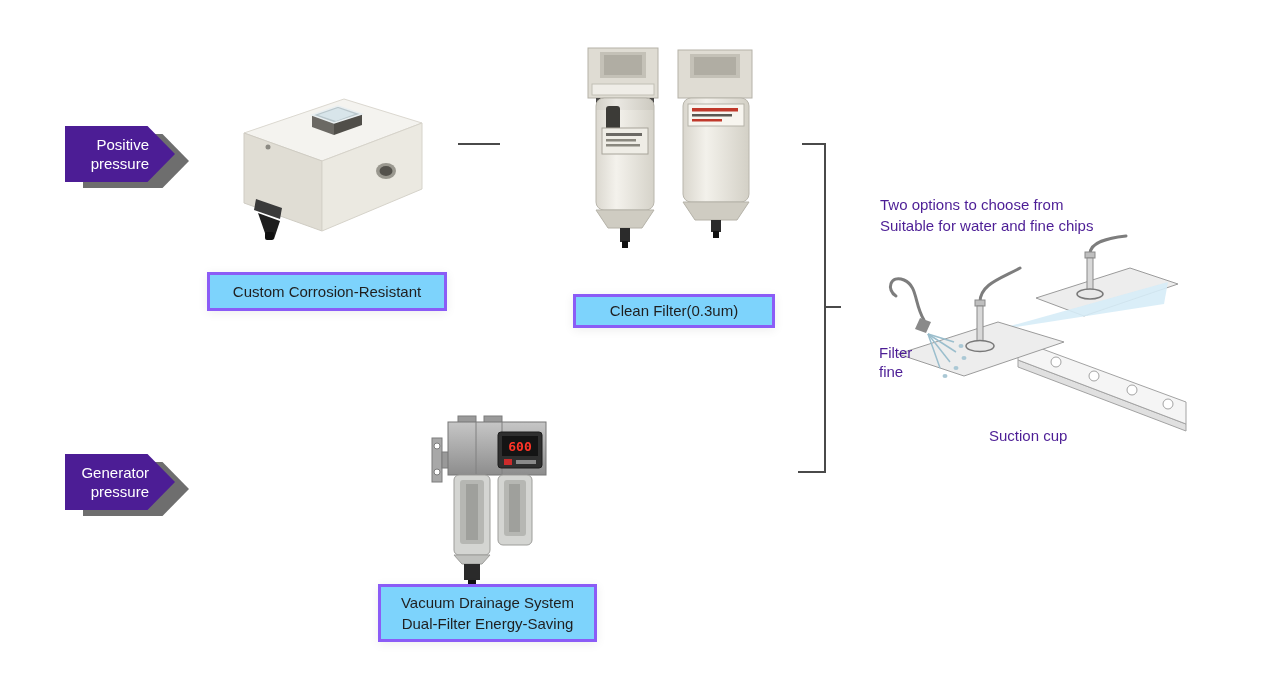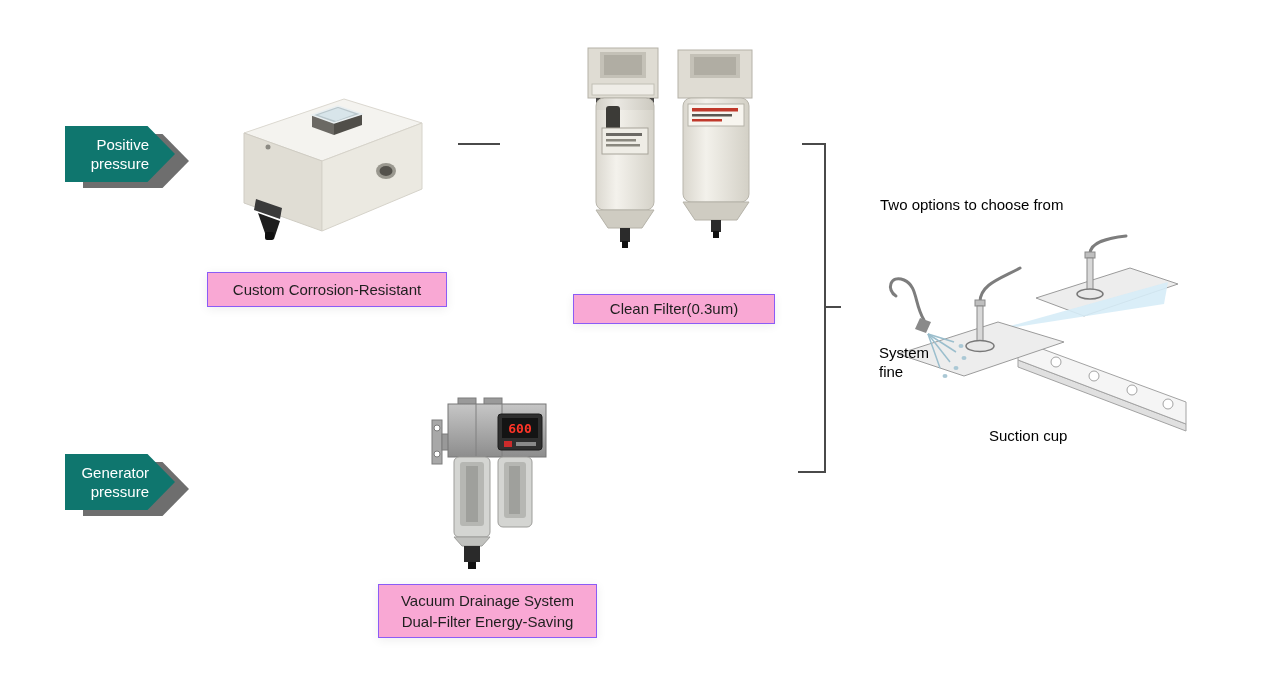--- a/index.html
+++ b/index.html
@@ -6,51 +6,51 @@
   html,body { background:#ffffff; }
   body { font-family:"Liberation Sans", sans-serif; }
   .canvas { position:relative; width:1280px; height:680px; background:#ffffff; overflow:hidden; }
 
   
   .arrow-group { position:absolute; width:130px; height:66px; }
   .arrow-group.positive { left:65px; top:126px; }
   .arrow-group.negative { left:65px; top:454px; }
   .arrow { position:absolute; clip-path:polygon(0 0, 75% 0, 100% 50%, 75% 100%, 0 100%); }
   .arrow.shadow { left:18px; top:8px; width:106px; height:54px; background:#6e6e6e; }
-  .arrow.front  { left:0; top:0; width:110px; height:56px; background:#0f766e; }
+  .arrow.front  { left:0; top:0; width:110px; height:56px; background:#4c1d95; }
   .arrow-text { position:absolute; right:26px; top:50%; transform:translateY(-50%);
                 text-align:right; color:#ffffff; font-size:15px; line-height:19px; }
 
   
-  .card { position:absolute; background:#f9a8d4; border:1px solid #8b5cf6;
+  .card { position:absolute; background:#7dd3fc; border:3px solid #8b5cf6;
           box-shadow:0 2px 10px rgba(0,0,0,0.07); text-align:center;
           color:#1f1f1f; font-size:15px; line-height:21px; padding:6px 4px; }
   .card.generator-card { left:207px; top:272px; width:240px; }
   .card.filter-card    { left:573px; top:294px; width:202px; padding:4px 0; line-height:20px; }
   .card.drainage-card  { left:378px; top:584px; width:219px; padding:5px 0; }
 
   
   .line { position:absolute; background:#4a4a4a; }
   .line.gen-filter   { left:458px; top:143px; width:42px;  height:2px; }
   .line.stub-top     { left:802px; top:143px; width:24px;  height:2px; }
   .line.bracket-v    { left:824px; top:143px; width:2px;   height:330px; }
   .line.stub-bottom  { left:798px; top:471px; width:28px;  height:2px; }
   .line.stub-mid     { left:824px; top:306px; width:17px;  height:2px; }
 
   
-  .text-block { position:absolute; color:#000000; font-size:15px; line-height:21px; }
+  .text-block { position:absolute; color:#4c1d95; font-size:15px; line-height:21px; }
   .text-block.heading     { left:880px; top:194px; width:340px; }
   .text-block.clean-water { left:879px; top:343px; width:64px; line-height:19px; }
   .text-block.suction-cup { left:962px; top:425px; width:120px;margin-left:27px; }
 
   
   .product { position:absolute; }
   .product.generator { left:228px; top:80px;  width:205px; height:162px; }
   .product.filters   { left:582px; top:42px;  width:178px; height:208px; }
-  .product.drainage  { left:428px; top:390px; width:122px; height:180px; }
+  .product.drainage  { left:428px; top:408px; width:122px; height:180px; }
   .product.illustration { left:868px; top:234px; width:322px; height:200px; }
   svg { display:block; width:100%; height:100%; }
 </style>
 </head>
 <body>
 
 <div class="canvas">
 
   <div class="arrow-group positive">
     <div class="arrow shadow"></div>
@@ -200,20 +200,21 @@
   </div>
 
   <div class="line gen-filter"></div>
   <div class="line stub-top"></div>
   <div class="line bracket-v"></div>
   <div class="line stub-bottom"></div>
   <div class="line stub-mid"></div>
 
   <div class="text-block heading">
     <div>Two options to choose from</div>
+    <div>Suitable for water and fine chips</div>
   </div>
 
   <div class="product illustration">
     <svg viewBox="0 0 322 200">
 
       <g>
         <polygon points="150,126 318,190 318,197 150,133" fill="#e0e0e0" stroke="#a3a3a3" stroke-width="1"></polygon>
         <polygon points="150,106 318,168 318,190 150,126" fill="#f5f5f5" stroke="#a3a3a3" stroke-width="1"></polygon>
         <circle cx="188" cy="128" r="5" fill="#ffffff" stroke="#a3a3a3"></circle>
         <circle cx="226" cy="142" r="5" fill="#ffffff" stroke="#a3a3a3"></circle>
@@ -250,19 +251,19 @@
         <line x1="60" y1="100" x2="72" y2="134" stroke="#9bbecd" stroke-width="1.5"></line>
         <ellipse cx="93" cy="112" rx="2.5" ry="2" fill="#aac8d5"></ellipse>
         <ellipse cx="96" cy="124" rx="2.5" ry="2" fill="#aac8d5"></ellipse>
         <ellipse cx="88" cy="134" rx="2.5" ry="2" fill="#aac8d5"></ellipse>
         <ellipse cx="77" cy="142" rx="2.5" ry="2" fill="#aac8d5"></ellipse>
       </g>
     </svg>
   </div>
 
   <div class="text-block clean-water">
-    <div>System</div>
+    <div>Filter</div>
     <div>fine</div>
   </div>
 
   <div class="text-block suction-cup">Suction cup</div>
 
 </div>
 
 </body></html>

